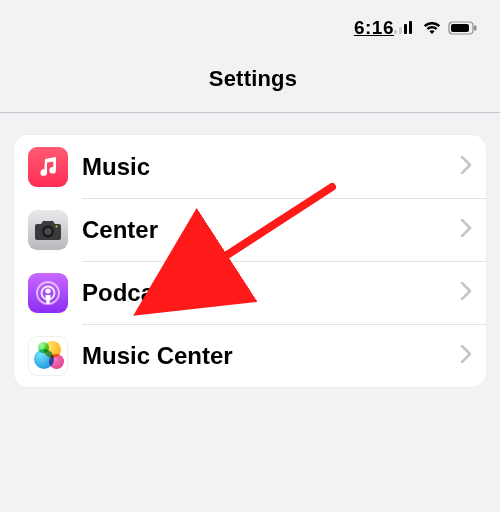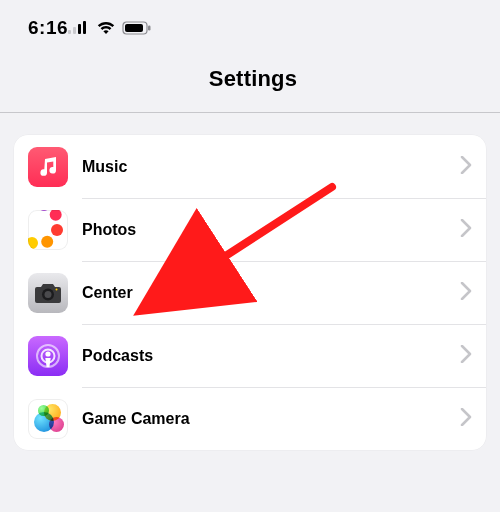--- a/index.html
+++ b/index.html
@@ -8,24 +8,25 @@
     font-family: -apple-system, "SF Pro Text", "Helvetica Neue", Arial, sans-serif;
     background: #f2f2f5;
     color: #000;
     overflow: hidden;
     position: relative;
   }
 
   
   .statusbar {
     display: flex;
-    justify-content: flex-start;
-    align-items: center;
-    padding: 12px 10px 0 28px;
+    justify-content: flex-end;
+    align-items: center;
+    padding: 12px 22px 0 28px;
     height: 44px;
+    text-decoration: underline;
   }
   .statusbar .time {
     font-weight: 700;
     font-size: 19px;
     letter-spacing: 0.5px;
   }
   .status-icons {
     display: flex;
     align-items: center;
     gap: 6px;
@@ -72,21 +73,21 @@
     border-radius: 9px;
     flex: 0 0 40px;
     margin-right: 14px;
     display: flex;
     align-items: center;
     justify-content: center;
     position: relative;
     overflow: hidden;
   }
   .row-label {
-    font-size: 16px;
+    font-size: 24px;
     font-weight: 600;
     flex: 1;
     color: #000;
   }
   .chevron {
     width: 12px; height: 18px;
     flex: 0 0 12px;
   }
 
   
@@ -163,38 +164,20 @@
     </div>
     <div class="row-label">Music</div>
     <span>
       <svg class="chevron" viewBox="0 0 12 18">
           <path d="M2 1 L10 9 L2 17" fill="none" stroke="#c5c5c9" stroke-width="2.5" stroke-linecap="round" stroke-linejoin="round"></path>
         </svg>
     </span>
   </div>
 
 
-  <div class="row">
-    <div class="icon-wrap ic-photos">
-      <div class="photos-petal" style="background:#ff3b30; transform:translate(-50%,-50%) rotate(0deg)   translate(9px);"></div>
-      <div class="photos-petal" style="background:#ff9500; transform:translate(-50%,-50%) rotate(45deg)  translate(9px);"></div>
-      <div class="photos-petal" style="background:#ffcc00; transform:translate(-50%,-50%) rotate(90deg)  translate(9px);"></div>
-      <div class="photos-petal" style="background:#4cd964; transform:translate(-50%,-50%) rotate(135deg) translate(9px);"></div>
-
-      <div class="photos-petal" style="background:#007aff; transform:translate(-50%,-50%) rotate(225deg) translate(9px);"></div>
-      <div class="photos-petal" style="background:#af52de; transform:translate(-50%,-50%) rotate(270deg) translate(9px);"></div>
-      <div class="photos-petal" style="background:#ff2d55; transform:translate(-50%,-50%) rotate(315deg) translate(9px);"></div>
-    </div>
-    <div class="row-label">Photos</div>
-    <span>
-      <svg class="chevron" viewBox="0 0 12 18">
-          <path d="M2 1 L10 9 L2 17" fill="none" stroke="#c5c5c9" stroke-width="2.5" stroke-linecap="round" stroke-linejoin="round"></path>
-        </svg>
-    </span>
-  </div>
 
   <div class="row">
     <div class="icon-wrap ic-camera">
       <svg width="30" height="24" viewBox="0 0 30 24">
         <path d="M4 6 h4 l2 -3 h10 l2 3 h4 a2 2 0 0 1 2 2 v12 a2 2 0 0 1 -2 2 H4 a2 2 0 0 1 -2 -2 V8 a2 2 0 0 1 2 -2 Z" fill="#3a3a3c"></path>
         <circle cx="15" cy="13.5" r="6" fill="#1c1c1e"></circle>
         <circle cx="15" cy="13.5" r="3.5" fill="#4a4a4d"></circle>
         <circle cx="23.5" cy="8.5" r="1" fill="#ffcc00"></circle>
       </svg>
     </div>
@@ -223,21 +206,21 @@
     </span>
   </div>
 
   <div class="row">
     <div class="icon-wrap ic-gamecenter">
       <div class="gc-bubble" style="width:20px;height:20px;left:6px;top:13px;background:radial-gradient(circle at 32% 30%, #6fe3ff, #0b7dd6);"></div>
       <div class="gc-bubble" style="width:17px;height:17px;left:16px;top:5px;background:radial-gradient(circle at 32% 30%, #ffe766, #ff9f0a);"></div>
       <div class="gc-bubble" style="width:15px;height:15px;left:21px;top:18px;background:radial-gradient(circle at 32% 30%, #ff7cc1, #d63384);"></div>
       <div class="gc-bubble" style="width:11px;height:11px;left:10px;top:6px;background:radial-gradient(circle at 32% 30%, #9bff9b, #28c840);"></div>
     </div>
-    <div class="row-label">Game Camera</div>
+    <div class="row-label">Music Center</div>
     <span>
       <svg class="chevron" viewBox="0 0 12 18">
           <path d="M2 1 L10 9 L2 17" fill="none" stroke="#c5c5c9" stroke-width="2.5" stroke-linecap="round" stroke-linejoin="round"></path>
         </svg>
     </span>
   </div>
 
 </div>
 
 <svg class="arrow-overlay" viewBox="0 0 500 512">

